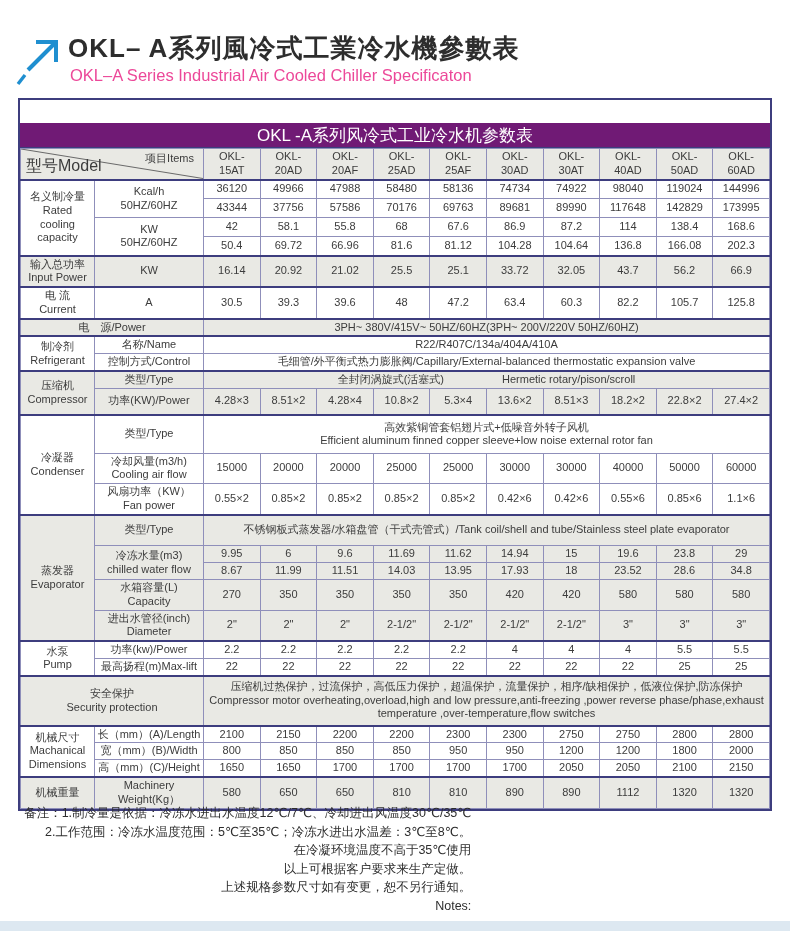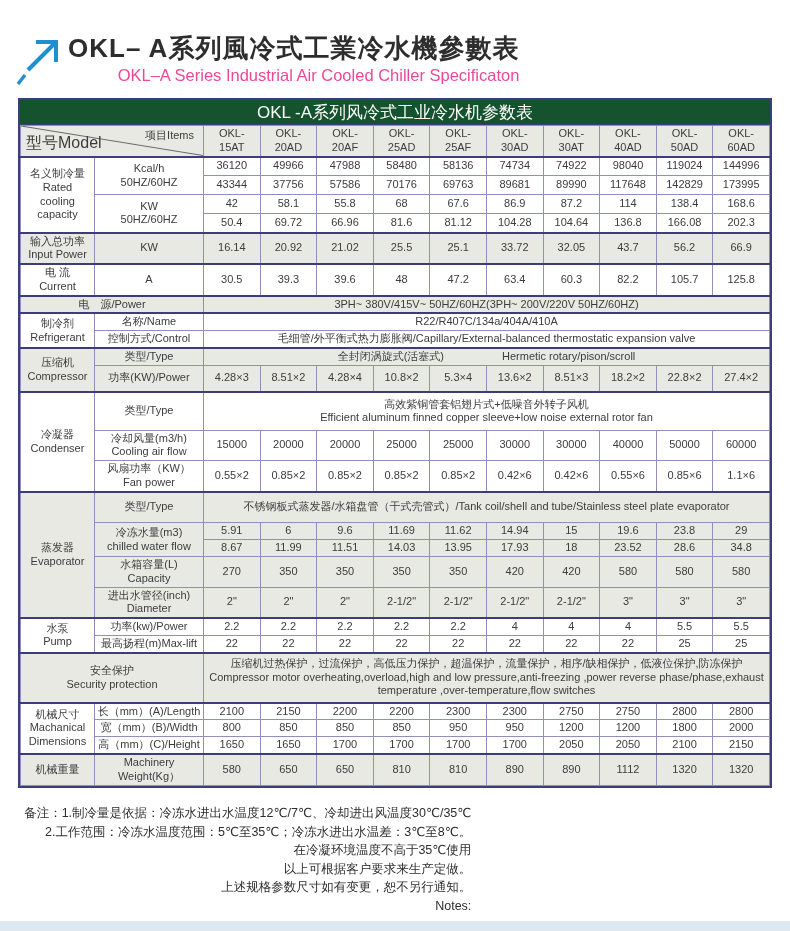--- a/index.html
+++ b/index.html
@@ -8,36 +8,37 @@
     width:790px; height:931px;
     background:#ffffff;
     font-family:"Liberation Sans","DejaVu Sans",sans-serif;
     color:#333;
     position:relative;
     overflow:hidden;
   }
   .page { position:relative; width:790px; height:931px; background:#fff; }
 
   
-  .doc-header { position:absolute; left:16px; top:34px; display:flex; align-items:flex-start;text-align:right; }
+  .doc-header { position:absolute; left:16px; top:34px; display:flex; align-items:flex-start; }
   .logo { width:44px; height:48px; margin-top:4px; flex:0 0 auto; }
   .titles { margin-left:8px; }
   .title-zh { margin:0; font-size:26px; font-weight:bold; color:#2d2d2d; letter-spacing:1px; line-height:1.15; }
   .title-en { margin:2px 0 0 2px; font-size:16.5px; font-weight:normal; color:#ec4899; line-height:1.2; }
 
   
   .table-wrap {
     position:absolute; left:18px; top:98px; width:754px;
     border:2px solid #3d3d7e;
     background:#fff;
   }
   .banner {
-    background:#14532d; color:#ffffff; text-align:center;
+    background:#701a75; color:#ffffff; text-align:center;
     font-size:17px; height:25px; line-height:25px;
     border-bottom:1px solid #3d3d7e;
+    margin-top:23px;
   }
   table.spec { width:100%; border-collapse:collapse; table-layout:fixed; font-size:11px; color:#3c3c3c; }
   table.spec td { border:1px solid #8f8fba; text-align:center; vertical-align:middle; padding:1px 2px; line-height:1.25; }
   tr.g > td { background:#e9e9e4; }
   tr.tb > td { border-top:2px solid #3d3d7e; }
   td.pre, .pre { white-space:pre-line; }
   td.lab { font-size:11px; } tr.h17 td{ height:17px; } tr.h18 td{ height:14px; }
   tr.h19 td{ height:19px; } tr.h27 td{ height:27px; }
   tr.h29 td{ height:29px; } tr.h30 td{ height:30px; } tr.h31 td{ height:31px; }
   tr.h38 td{ height:38px; } tr.h50 td{ height:50px; }
@@ -291,21 +292,21 @@
 
       <tr class="g tb h31">
         <td class="lab pre" rowspan="5">蒸发器
 Evaporator</td>
         <td class="lab">类型/Type</td>
         <td colspan="10">不锈钢板式蒸发器/水箱盘管（干式壳管式）/Tank coil/shell and tube/Stainless steel plate evaporator</td>
       </tr>
       <tr class="g h17">
         <td class="lab pre" rowspan="2">冷冻水量(m3)
 chilled water flow</td>
-        <td>5.91</td>
+        <td>9.95</td>
             <td>6</td>
             <td>9.6</td>
             <td>11.69</td>
             <td>11.62</td>
             <td>14.94</td>
             <td>15</td>
             <td>19.6</td>
             <td>23.8</td>
             <td>29</td>
       </tr>

